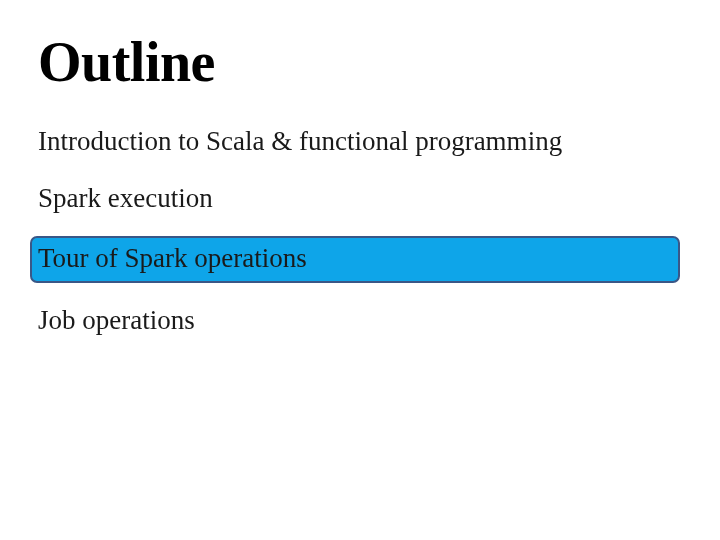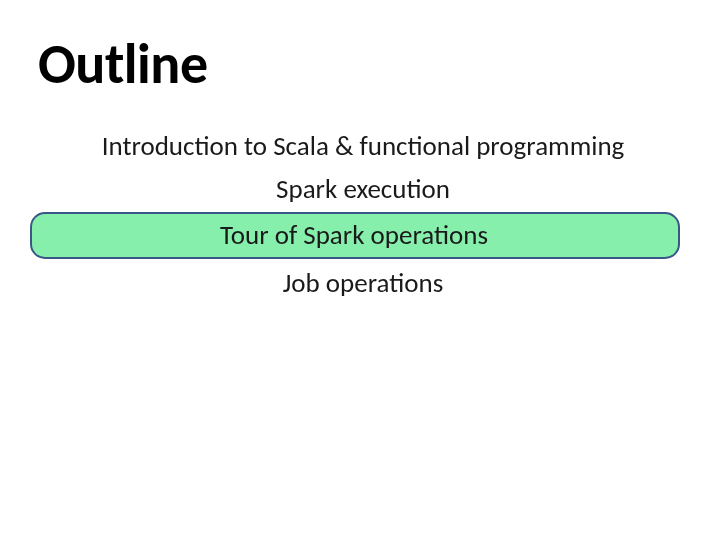--- a/index.html
+++ b/index.html
@@ -12,45 +12,45 @@
       height: 540px;
       background: #ffffff;
       font-family: Calibri, 'Segoe UI', Arial, sans-serif;
       color: #1a1a1a;
       overflow: hidden;
     }
     .slide {
       width: 100%;
       height: 100%;
       padding: 30px 32px 30px 38px;
+      font-family: Liberation Serif, serif;
     }
     .title {
       font-size: 56px;
       font-weight: 700;
       letter-spacing: -0.5px;
       margin-bottom: 28px;
       color: #000000;
     }
     .bullets {
       display: flex;
       flex-direction: column;
-      gap: 4px;
-      text-align: center;
+      gap: 18px;
     }
     .bullet {
       font-size: 27px;
       font-weight: 400;
       color: #1a1a1a;
       line-height: 1.3;
       padding: 2px 0;
     }
     .bullet.highlighted {
-      background: #86efac;
+      background: #0ea5e9;
       border: 2px solid #3a5787;
-      border-radius: 15px;
+      border-radius: 7px;
       padding: 3px 8px 5px 6px;
       margin-left: -8px;
       margin-right: 8px;
     }
   </style>
 </head>
 <body>
 
 <div class="slide">
   <h1 class="title">Outline</h1>

